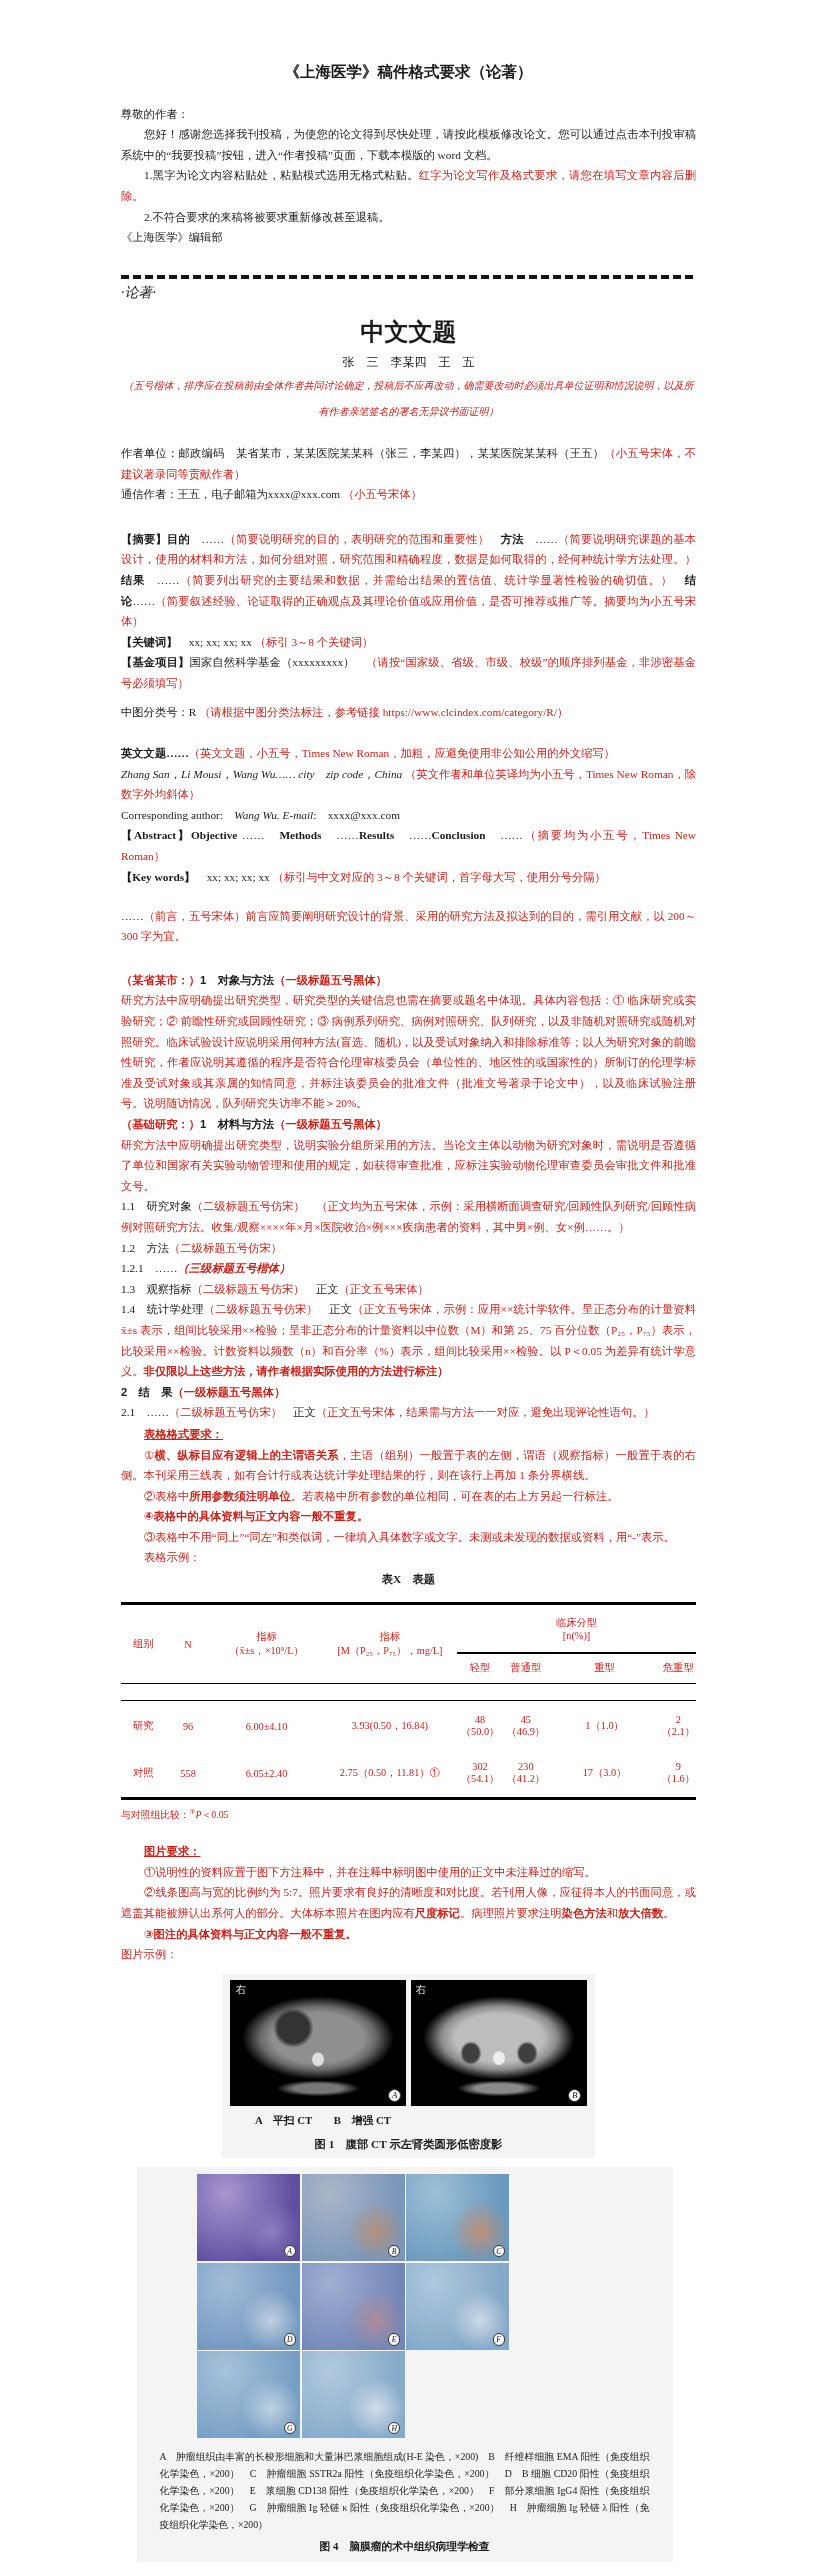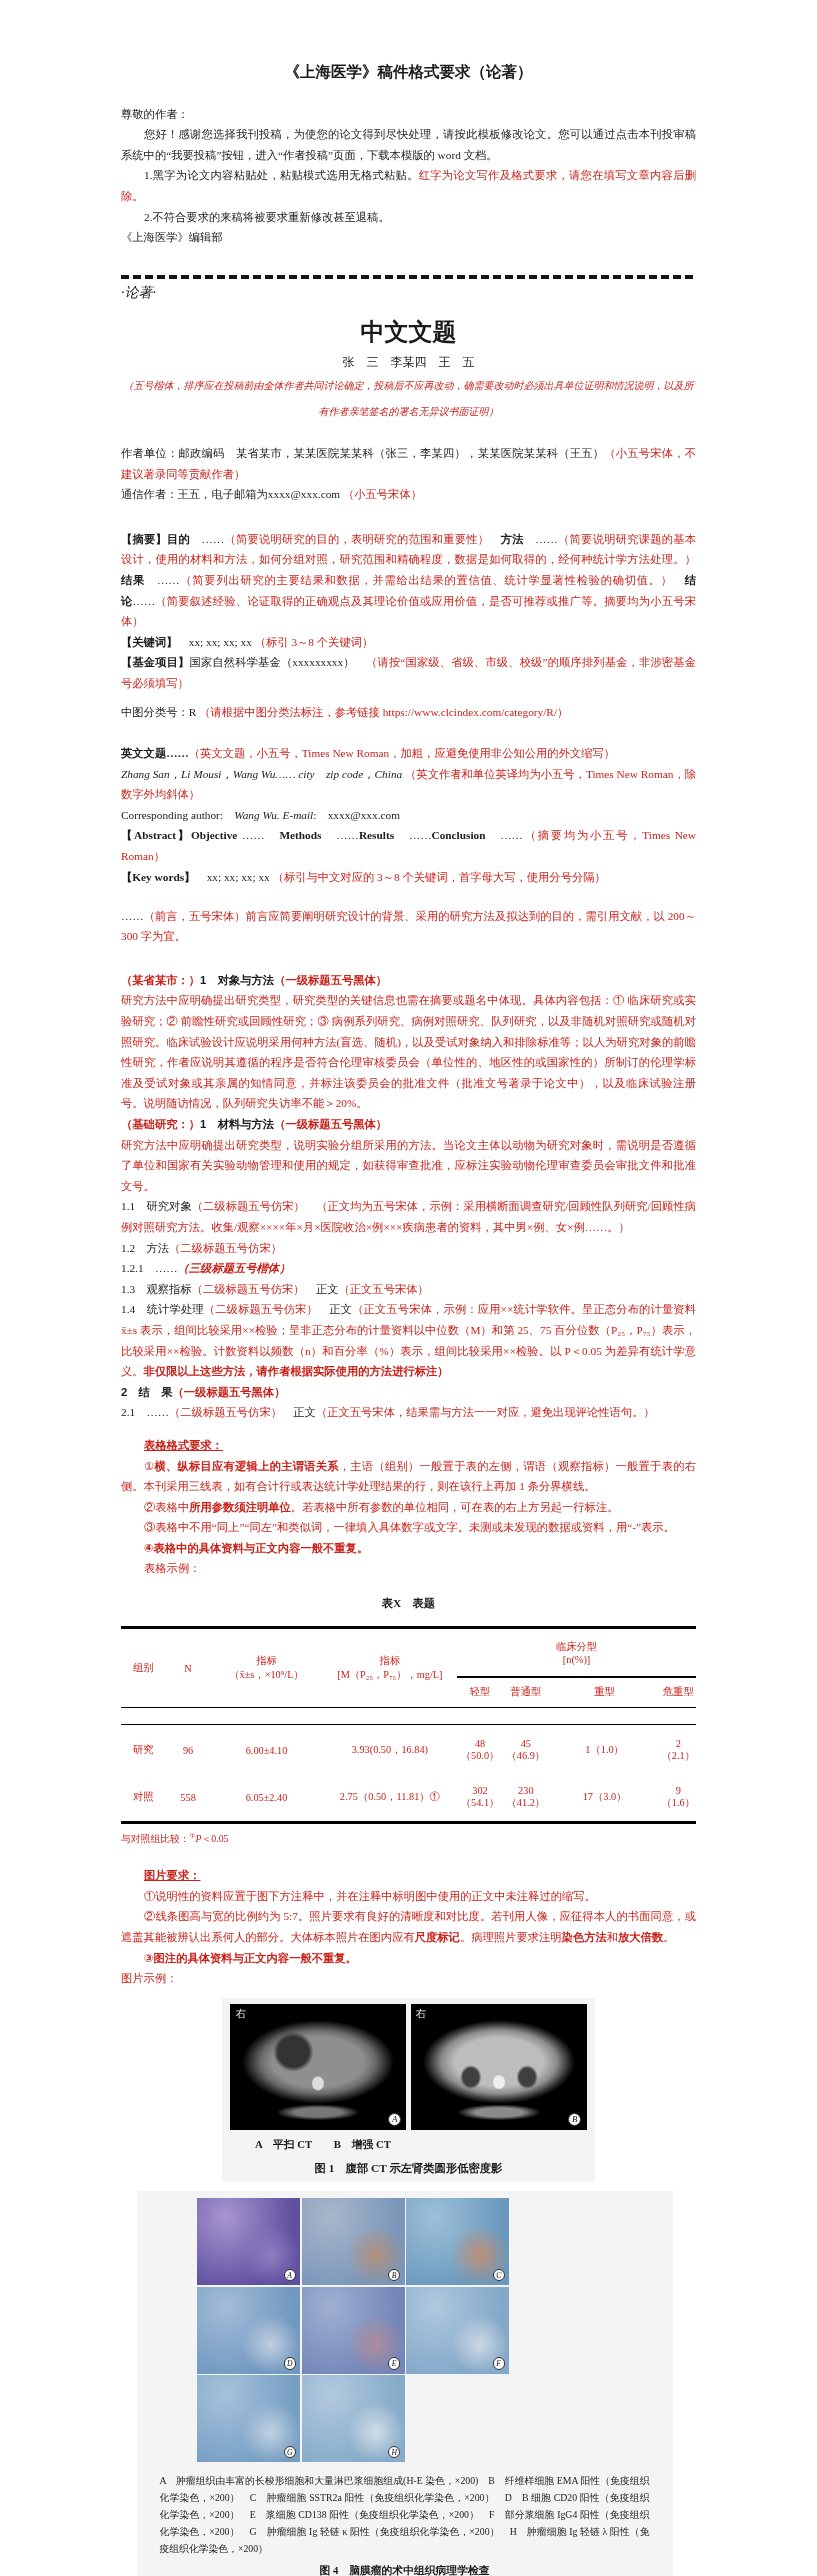--- a/index.html
+++ b/index.html
@@ -107,27 +107,27 @@
       <div class="p justify"><span class="r">研究方法中应明确提出研究类型，研究类型的关键信息也需在摘要或题名中体现。具体内容包括：① 临床研究或实验研究；② 前瞻性研究或回顾性研究；③ 病例系列研究、病例对照研究、队列研究，以及非随机对照研究或随机对照研究。临床试验设计应说明采用何种方法(盲选、随机)，以及受试对象纳入和排除标准等；以人为研究对象的前瞻性研究，作者应说明其遵循的程序是否符合伦理审核委员会（单位性的、地区性的或国家性的）所制订的伦理学标准及受试对象或其亲属的知情同意，并标注该委员会的批准文件（批准文号著录于论文中），以及临床试验注册号。说明随访情况，队列研究失访率不能＞20%。</span></div>
       <div class="p"><span class="r b sans">（基础研究：）</span><span class="b sans">1　材料与方法</span><span class="r b sans">（一级标题五号黑体）</span></div>
       <div class="p justify"><span class="r">研究方法中应明确提出研究类型，说明实验分组所采用的方法。当论文主体以动物为研究对象时，需说明是否遵循了单位和国家有关实验动物管理和使用的规定，如获得审查批准，应标注实验动物伦理审查委员会审批文件和批准文号。</span></div>
       <div class="p justify"><span>1.1　研究对象</span><span class="r">（二级标题五号仿宋）　（正文均为五号宋体，示例：采用横断面调查研究/回顾性队列研究/回顾性病例对照研究方法。收集/观察××××年×月×医院收治×例×××疾病患者的资料，其中男×例、女×例……。）</span></div>
       <div class="p"><span>1.2　方法</span><span class="r">（二级标题五号仿宋）</span></div>
       <div class="p"><span>1.2.1　……</span><span class="r b i">（三级标题五号楷体）</span></div>
       <div class="p"><span>1.3　观察指标</span><span class="r">（二级标题五号仿宋）</span><span>　正文</span><span class="r">（正文五号宋体）</span></div>
       <div class="p justify"><span>1.4　统计学处理</span><span class="r">（二级标题五号仿宋）</span><span>　正文</span><span class="r">（正文五号宋体，示例：应用××统计学软件。呈正态分布的计量资料 x̄±s 表示，组间比较采用××检验；呈非正态分布的计量资料以中位数（M）和第 25、75 百分位数（P₂₅，P₇₅）表示，比较采用××检验。计数资料以频数（n）和百分率（%）表示，组间比较采用××检验。以 P＜0.05 为差异有统计学意义。</span><span class="r b sans">非仅限以上这些方法，请作者根据实际使用的方法进行标注）</span></div>
       <div class="p"><span class="b sans">2　结　果</span><span class="r b sans">（一级标题五号黑体）</span></div>
       <div class="p justify"><span>2.1　……</span><span class="r">（二级标题五号仿宋）</span><span>　正文</span><span class="r">（正文五号宋体，结果需与方法一一对应，避免出现评论性语句。）</span></div>
-      <div class="p ind" style="margin-top: 12px;"><span class="r b u sans">表格格式要求：</span></div>
+      <div class="p ind" style="margin-top: 1px;"><span class="r b u sans">表格格式要求：</span></div>
       <div class="p ind justify"><span class="r">①</span><span class="r b sans">横、纵标目应有逻辑上的主谓语关系</span><span class="r">，主语（组别）一般置于表的左侧，谓语（观察指标）一般置于表的右侧。本刊采用三线表，如有合计行或表达统计学处理结果的行，则在该行上再加 1 条分界横线。</span></div>
       <div class="p ind justify"><span class="r">②表格中</span><span class="r b sans">所用参数须注明单位</span><span class="r">。若表格中所有参数的单位相同，可在表的右上方另起一行标注。</span></div>
+      <div class="p ind"><span class="r b sans">④表格中的具体资料与正文内容一般不重复。</span></div>
       <div class="p ind justify"><span class="r">③表格中不用“同上”“同左”和类似词，一律填入具体数字或文字。未测或未发现的数据或资料，用“-”表示。</span></div>
-      <div class="p ind"><span class="r b sans">④表格中的具体资料与正文内容一般不重复。</span></div>
       <div class="p ind"><span class="r">表格示例：</span></div>
-      <div class="p center" style="margin-top: 14px;"><span class="b">表X　表题</span></div>
+      <div class="p center" style="margin-top: 1px;"><span class="b">表X　表题</span></div>
       <div class="tblwrap">
         <table class="tbl">
           <thead>
             <tr>
               <th rowspan="2">
                 <div>组别</div>
               </th>
               <th rowspan="2">
                 <div>N</div>
               </th>

